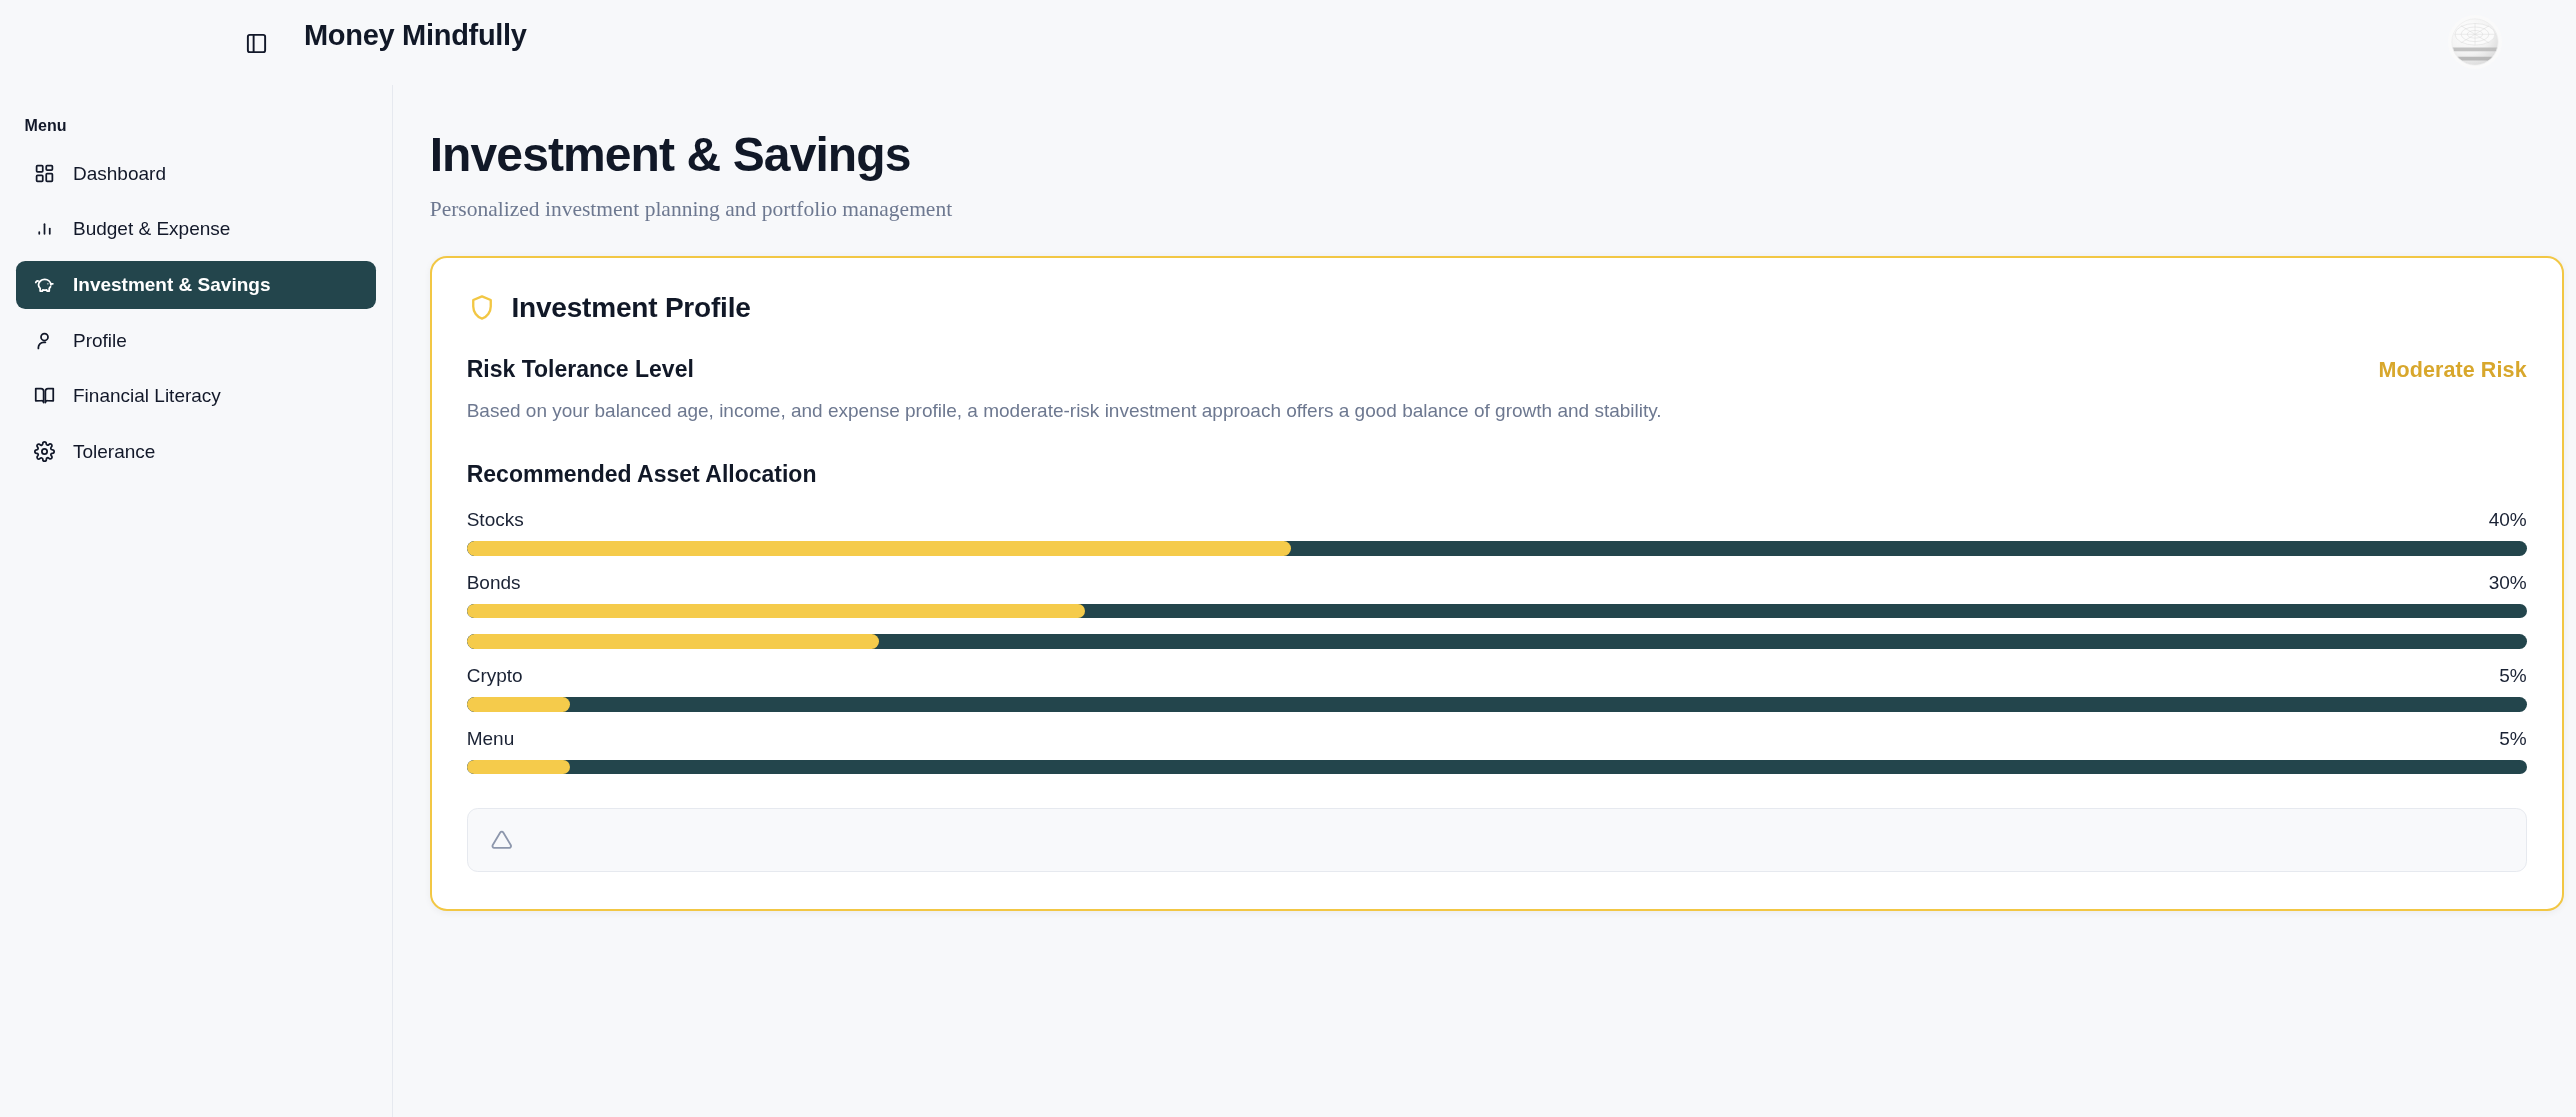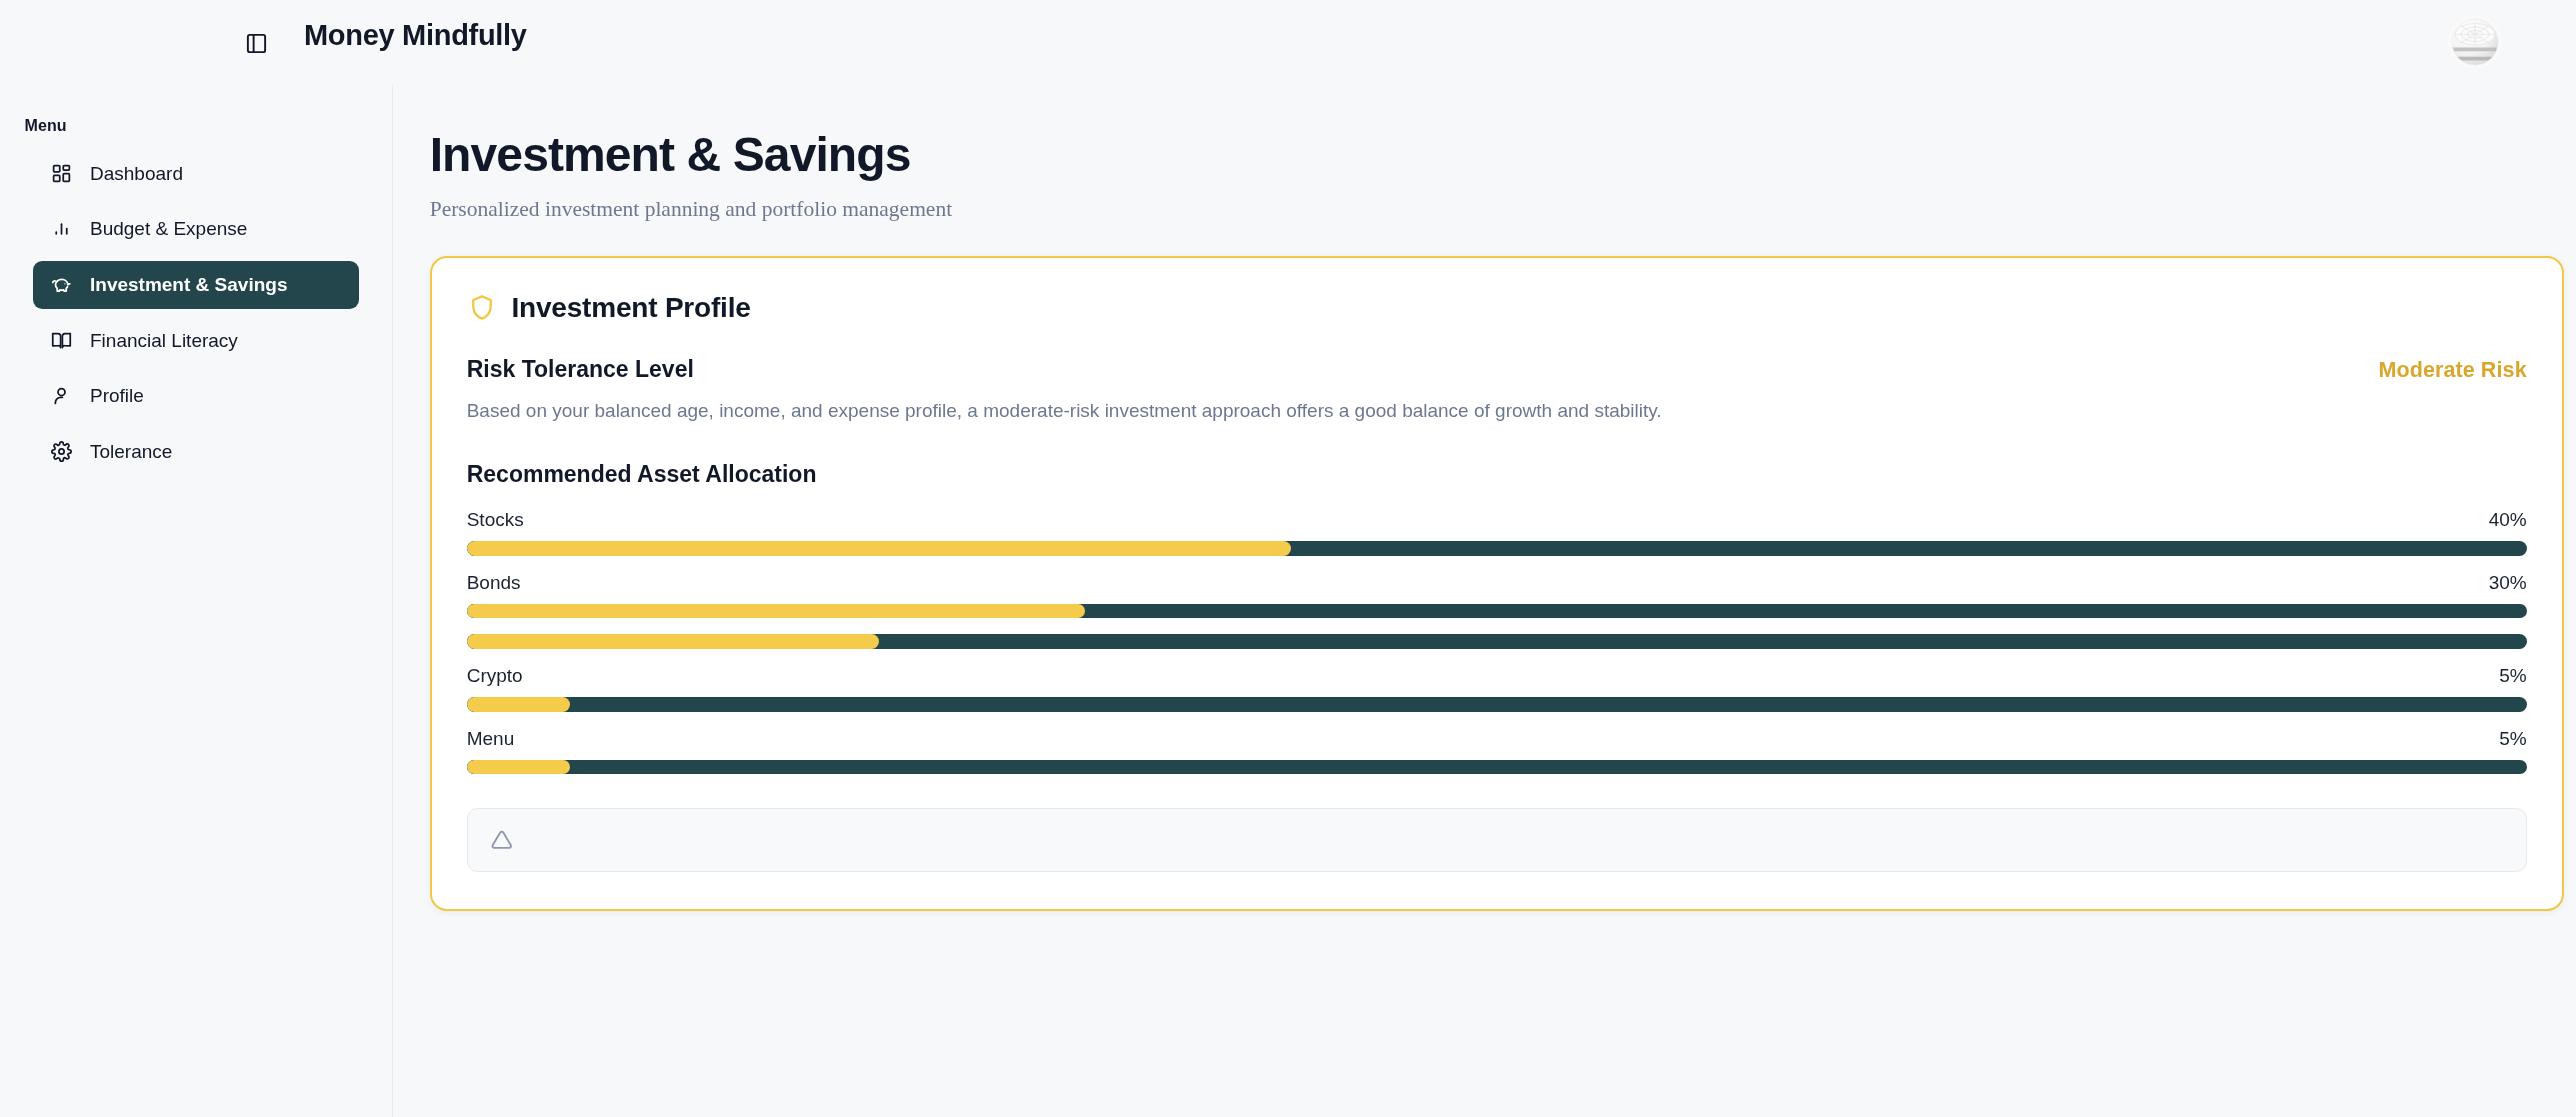--- a/index.html
+++ b/index.html
@@ -78,21 +78,21 @@
     font-size: 16px;
     font-weight: 700;
     color: #121829;
     padding: 10.7px 0 14px 24.5px;
     letter-spacing: 0.1px;
   }
   .nav {
     display: flex;
     flex-direction: column;
     gap: 7.7px;
-    padding: 0 33px;
+    padding: 0 16px;
   }
   .nav-item {
     display: flex;
     align-items: center;
     gap: 17px;
     height: 48px;
     padding: 0 17px;
     border-radius: 9.2px;
     cursor: pointer;
     color: #121829;
@@ -317,35 +317,35 @@
           <circle cx="15.5" cy="11" r="0.8" fill="currentColor" stroke="none"></circle>
           <path d="M19 11h2"></path>
         </svg>
       </span>
       <span>Investment &amp; Savings</span>
     </div>
 
     <div class="nav-item">
       <span class="nav-ico">
         <svg width="21" height="21" viewBox="0 0 24 24" fill="none" stroke="currentColor" stroke-width="2" stroke-linecap="round" stroke-linejoin="round">
+          <circle cx="12" cy="8" r="4"></circle>
+            <path d="M5 21v-1a6 6 0 0 1 6-6h2"></path>
+        </svg>
+      </span>
+      <span>Profile</span>
+    </div>
+
+    <div class="nav-item">
+      <span class="nav-ico">
+        <svg width="21" height="21" viewBox="0 0 24 24" fill="none" stroke="currentColor" stroke-width="2" stroke-linecap="round" stroke-linejoin="round">
           <path d="M2 4h6a3 3 0 0 1 3 3v13a2.5 2.5 0 0 0-2.5-2H2z"></path>
           <path d="M22 4h-6a3 3 0 0 0-3 3v13a2.5 2.5 0 0 1 2.5-2H22z"></path>
         </svg>
       </span>
       <span>Financial Literacy</span>
-    </div>
-
-    <div class="nav-item">
-      <span class="nav-ico">
-        <svg width="21" height="21" viewBox="0 0 24 24" fill="none" stroke="currentColor" stroke-width="2" stroke-linecap="round" stroke-linejoin="round">
-          <circle cx="12" cy="8" r="4"></circle>
-            <path d="M5 21v-1a6 6 0 0 1 6-6h2"></path>
-        </svg>
-      </span>
-      <span>Profile</span>
     </div>
 
     <div class="nav-item">
       <span class="nav-ico">
         <svg width="21" height="21" viewBox="0 0 24 24" fill="none" stroke="currentColor" stroke-width="2" stroke-linecap="round" stroke-linejoin="round">
           <circle cx="12" cy="12" r="3"></circle>
           <path d="M19.4 15a1.7 1.7 0 0 0 .3 1.8l.1.1a2 2 0 1 1-2.8 2.8l-.1-.1a1.7 1.7 0 0 0-1.8-.3 1.7 1.7 0 0 0-1 1.5V21a2 2 0 1 1-4 0v-.1A1.7 1.7 0 0 0 9 19.4a1.7 1.7 0 0 0-1.8.3l-.1.1a2 2 0 1 1-2.8-2.8l.1-.1a1.7 1.7 0 0 0 .3-1.8 1.7 1.7 0 0 0-1.5-1H3a2 2 0 1 1 0-4h.1A1.7 1.7 0 0 0 4.6 9a1.7 1.7 0 0 0-.3-1.8l-.1-.1a2 2 0 1 1 2.8-2.8l.1.1a1.7 1.7 0 0 0 1.8.3H9a1.7 1.7 0 0 0 1-1.5V3a2 2 0 1 1 4 0v.1a1.7 1.7 0 0 0 1 1.5 1.7 1.7 0 0 0 1.8-.3l.1-.1a2 2 0 1 1 2.8 2.8l-.1.1a1.7 1.7 0 0 0-.3 1.8V9a1.7 1.7 0 0 0 1.5 1H21a2 2 0 1 1 0 4h-.1a1.7 1.7 0 0 0-1.5 1z"></path>
         </svg>
       </span>
       <span>Tolerance</span>

